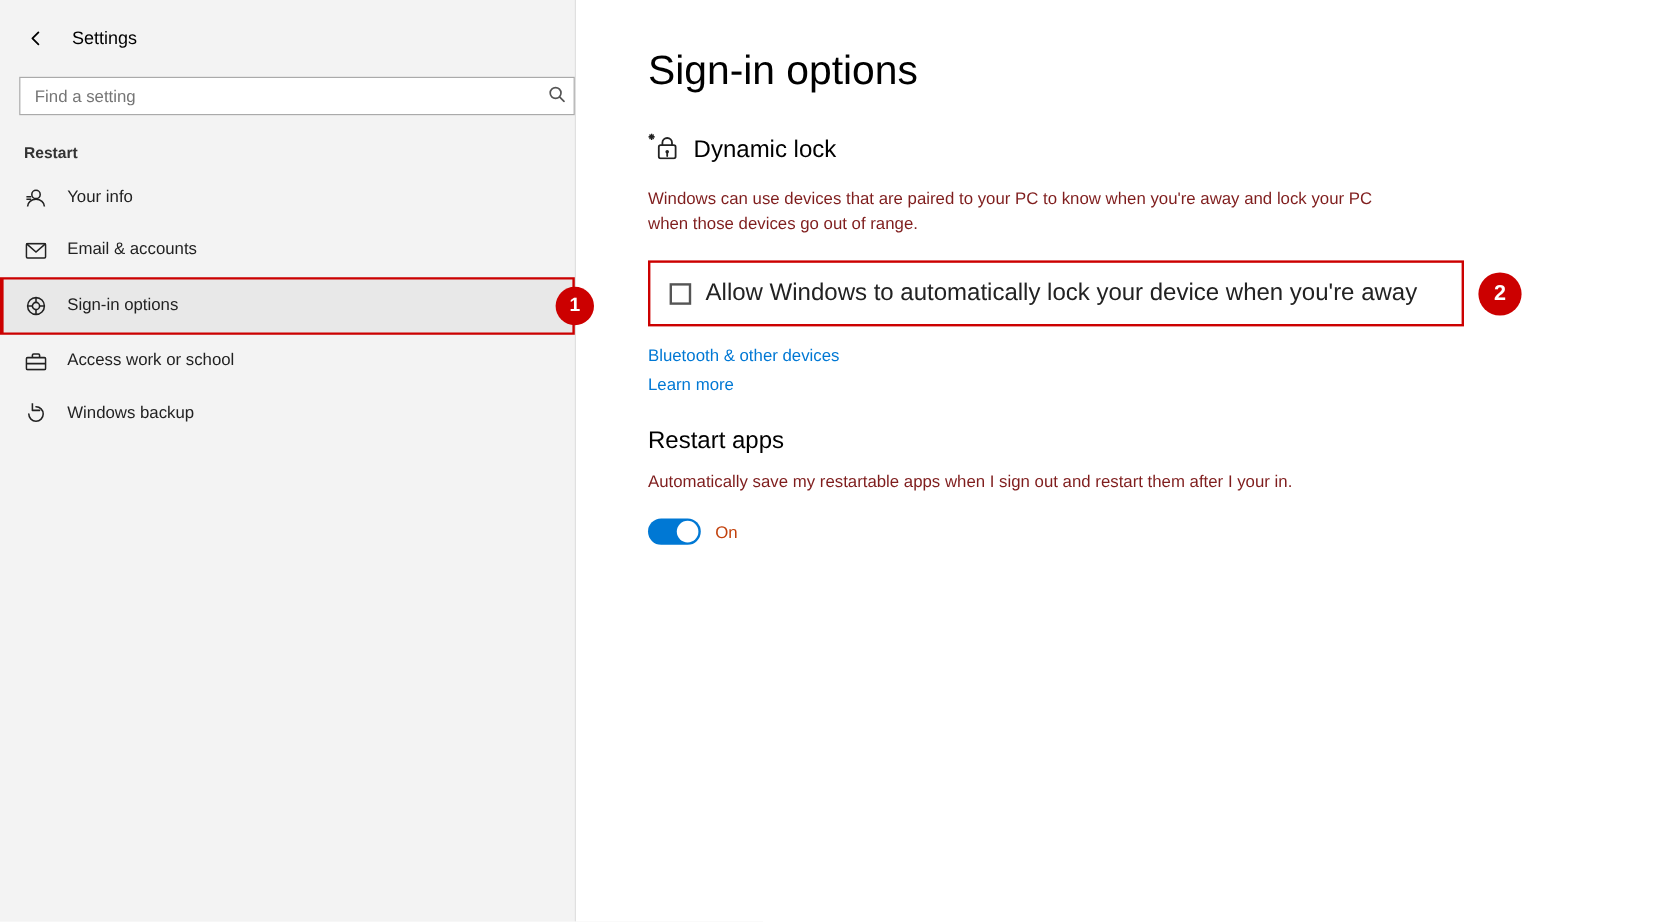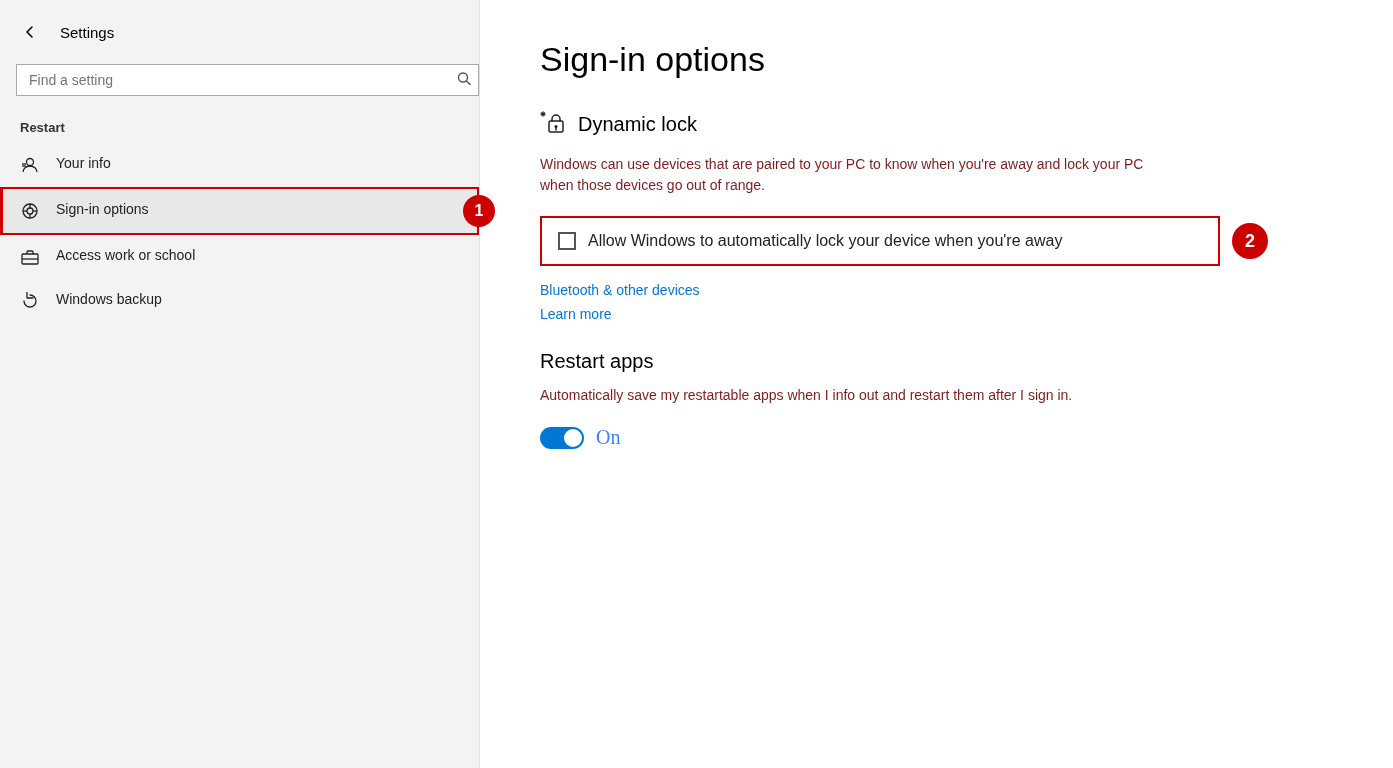--- a/index.html
+++ b/index.html
@@ -188,21 +188,21 @@
     .checkbox {
       width: 18px;
       height: 18px;
       border: 2px solid #555;
       background: white;
       flex-shrink: 0;
       cursor: pointer;
     }
 
     .checkbox-label {
-      font-size: 16px;
+      font-size: 20px;
       color: #222;
     }
 
     .link-blue {
       color: #0078d4;
       font-size: 14px;
       cursor: pointer;
       display: block;
       margin-bottom: 8px;
       text-decoration: none;
@@ -242,23 +242,22 @@
       height: 18px;
       background: white;
       border-radius: 50%;
       position: absolute;
       top: 2px;
       right: 2px;
       transition: left 0.2s;
     }
 
     .toggle-label {
-      font-size: 20px;
-      color: #3b82f6;
-      font-family: Liberation Serif, serif;
+      font-size: 14px;
+      color: #c2410c;
     }
   </style>
 </head>
 <body>
 
 <div class="sidebar">
   <div class="sidebar-header">
     <div class="back-btn">
       <svg width="14" height="14" viewBox="0 0 14 14" fill="none">
         <path d="M9 2L4 7L9 12" stroke="#000" stroke-width="1.5" stroke-linecap="round" stroke-linejoin="round"></path>
@@ -284,20 +283,29 @@
       <svg width="18" height="18" viewBox="0 0 18 18" fill="none">
         <circle cx="9" cy="6" r="3.5" stroke="#222" stroke-width="1.3"></circle>
         <path d="M2 16c0-3.314 3.134-6 7-6s7 2.686 7 6" stroke="#222" stroke-width="1.3"></path>
         <line x1="5" y1="8" x2="1" y2="8" stroke="#222" stroke-width="1.3"></line>
         <line x1="5" y1="10" x2="1" y2="10" stroke="#222" stroke-width="1.3"></line>
       </svg>
     </span>
     <span>Your info</span>
   </div>
 
+  <div class="nav-item">
+    <span class="icon">
+      <svg width="18" height="14" viewBox="0 0 18 14" fill="none">
+        <rect x="1" y="1" width="16" height="12" rx="1" stroke="#222" stroke-width="1.3"></rect>
+        <polyline points="1,1 9,8 17,1" stroke="#222" stroke-width="1.3"></polyline>
+      </svg>
+    </span>
+    <span>Email &amp; accounts</span>
+  </div>
 
   <div class="nav-item nav-item-highlight" style="border-left: 3px solid #c00; padding-left: 17px;">
     <span class="icon">
       <svg width="18" height="18" viewBox="0 0 18 18" fill="none">
         <circle cx="9" cy="9" r="7" stroke="#222" stroke-width="1.3"></circle>
         <circle cx="9" cy="9" r="3" stroke="#222" stroke-width="1.3"></circle>
         <line x1="9" y1="2" x2="9" y2="6" stroke="#222" stroke-width="1.3"></line>
         <line x1="9" y1="12" x2="9" y2="16" stroke="#222" stroke-width="1.3"></line>
         <line x1="2" y1="9" x2="6" y2="9" stroke="#222" stroke-width="1.3"></line>
         <line x1="12" y1="9" x2="16" y2="9" stroke="#222" stroke-width="1.3"></line>
@@ -361,21 +369,21 @@
     <span class="checkbox-label">Allow Windows to automatically lock your device when you're away</span>
     <div class="badge-circle-right" style="width:36px;height:36px;border-radius:50%;background:#c00;color:white;font-size:18px;font-weight:bold;display:flex;align-items:center;justify-content:center;position:absolute;right:-50px;top:50%;transform:translateY(-50%);">2</div>
   </div>
 
   <a class="link-blue">Bluetooth &amp; other devices</a>
   <a class="link-blue">Learn more</a>
 
   <div class="section-divider"></div>
 
   <h2 class="section-title-2">Restart apps</h2>
-  <p class="section-desc">Automatically save my restartable apps when I info out and restart them after I sign in.</p>
+  <p class="section-desc">Automatically save my restartable apps when I sign out and restart them after I your in.</p>
 
   <div class="toggle-row">
     <div class="toggle-switch">
       <div class="toggle-knob"></div>
     </div>
     <span class="toggle-label">On</span>
   </div>
 </div>
 
 </body></html>

